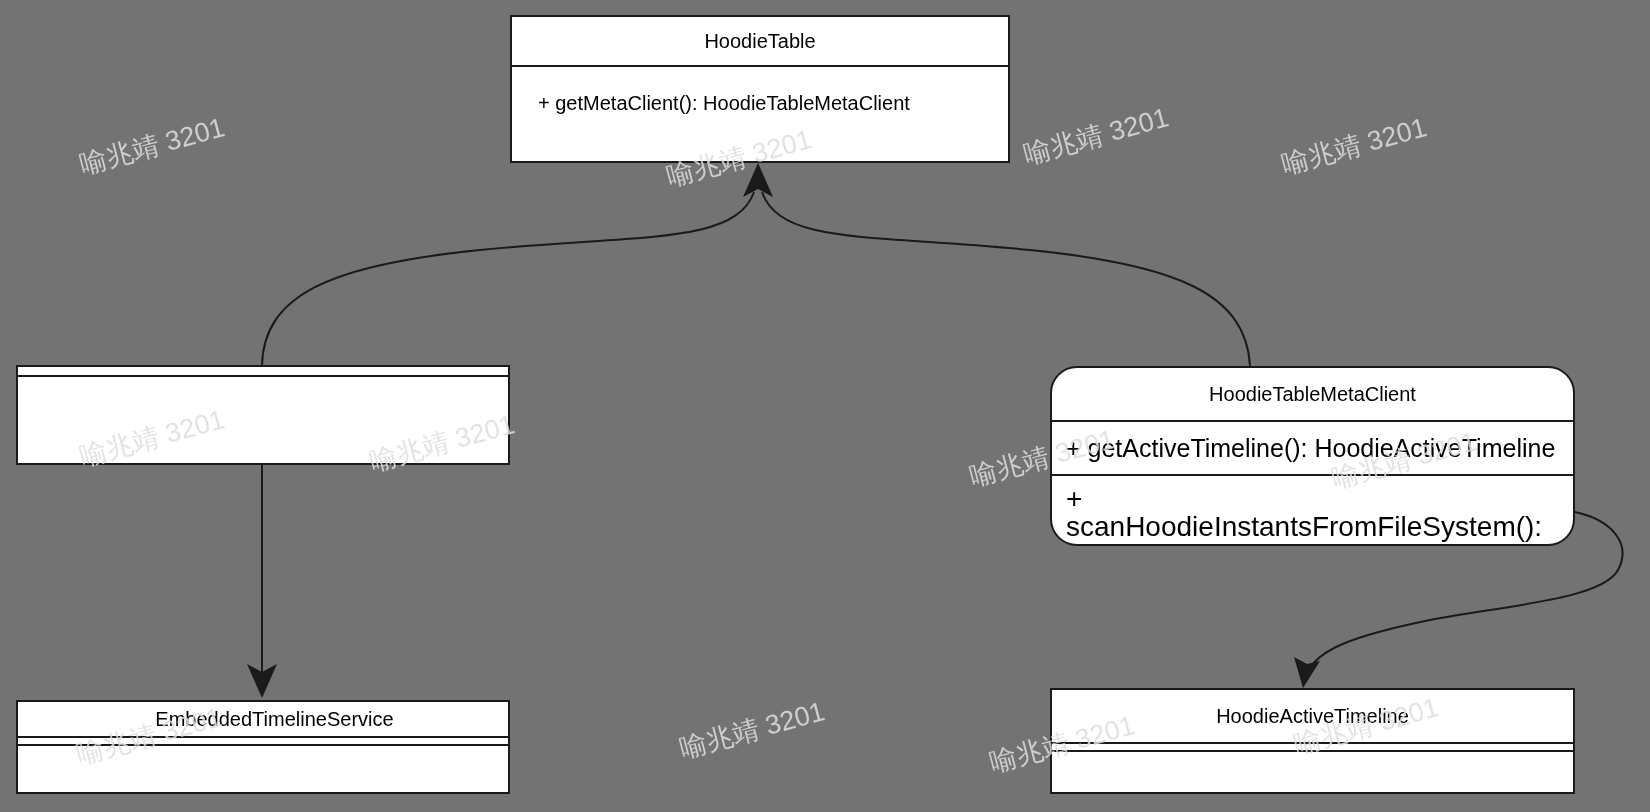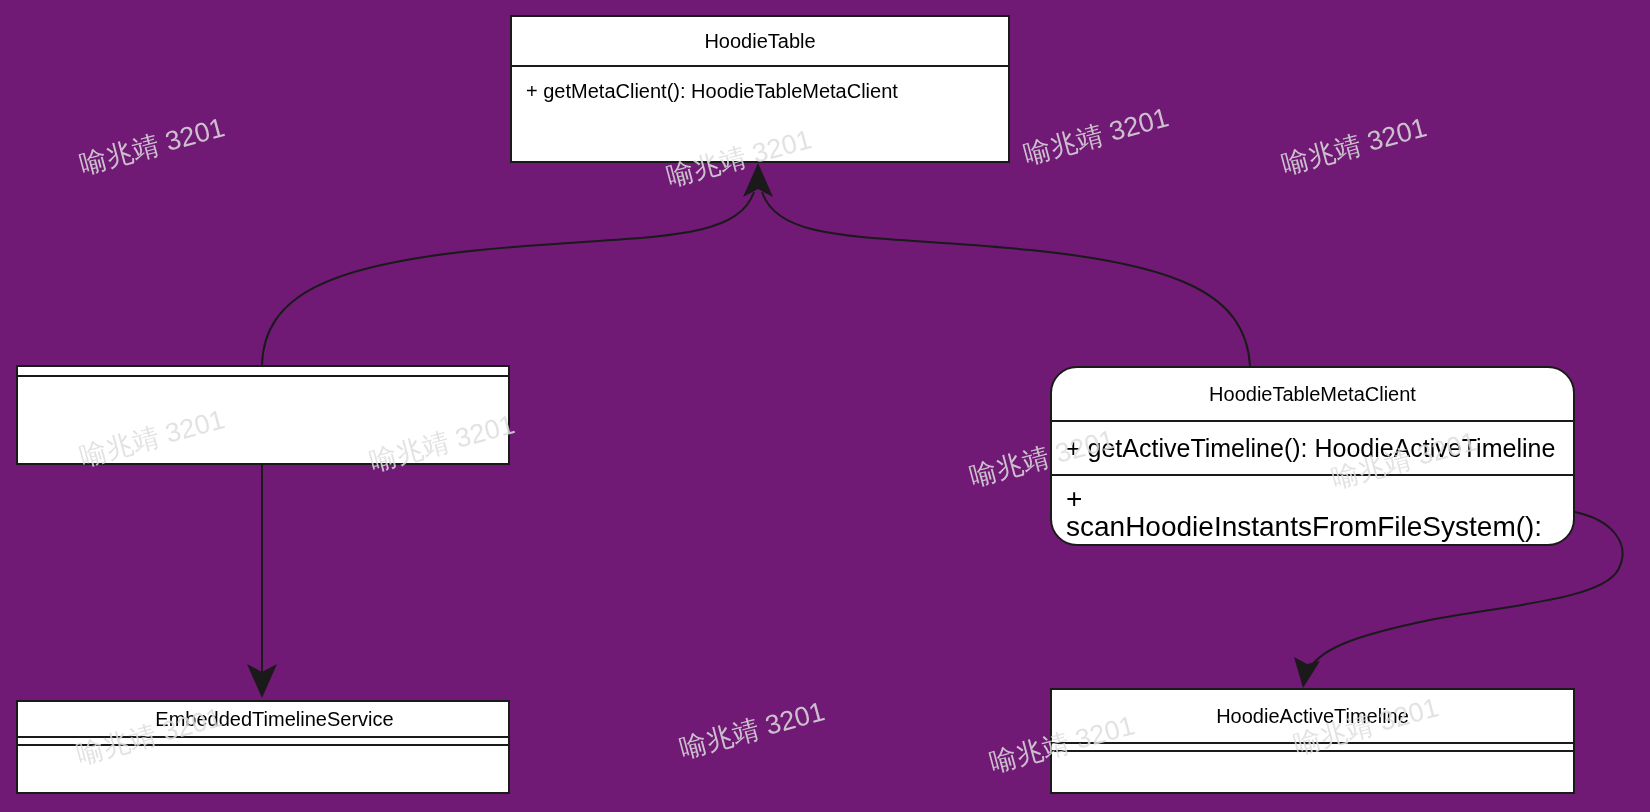--- a/index.html
+++ b/index.html
@@ -1,20 +1,20 @@
 <!DOCTYPE html>
 <html><head>
 <meta charset="utf-8">
 <style>
   html, body { margin: 0; padding: 0; }
   .canvas {
     position: relative;
     width: 1650px;
     height: 812px;
-    background: #701a75;
+    background: #737373;
     font-family: "Liberation Sans", sans-serif;
     color: #000000;
     overflow: hidden;
   }
   .arrow-layer {
     position: absolute;
     left: 0; top: 0;
     width: 1650px; height: 812px;
     pointer-events: none;
     z-index: 3;
@@ -32,21 +32,21 @@
     overflow: hidden;
   }
   .cmp:first-child { border-top: none; }
   .cmp-title {
     display: flex;
     align-items: center;
     justify-content: center;
     font-size: 20px;
     white-space: nowrap;
   }
-  .cmp-methods { padding: 0; }
+  .cmp-methods { padding: 12px; }
   .method-line {
     height: 48px;
     display: flex;
     align-items: center;
     padding: 0 14px;
     font-size: 20px;
     white-space: nowrap;
   }
   .method-row {
     display: flex;

